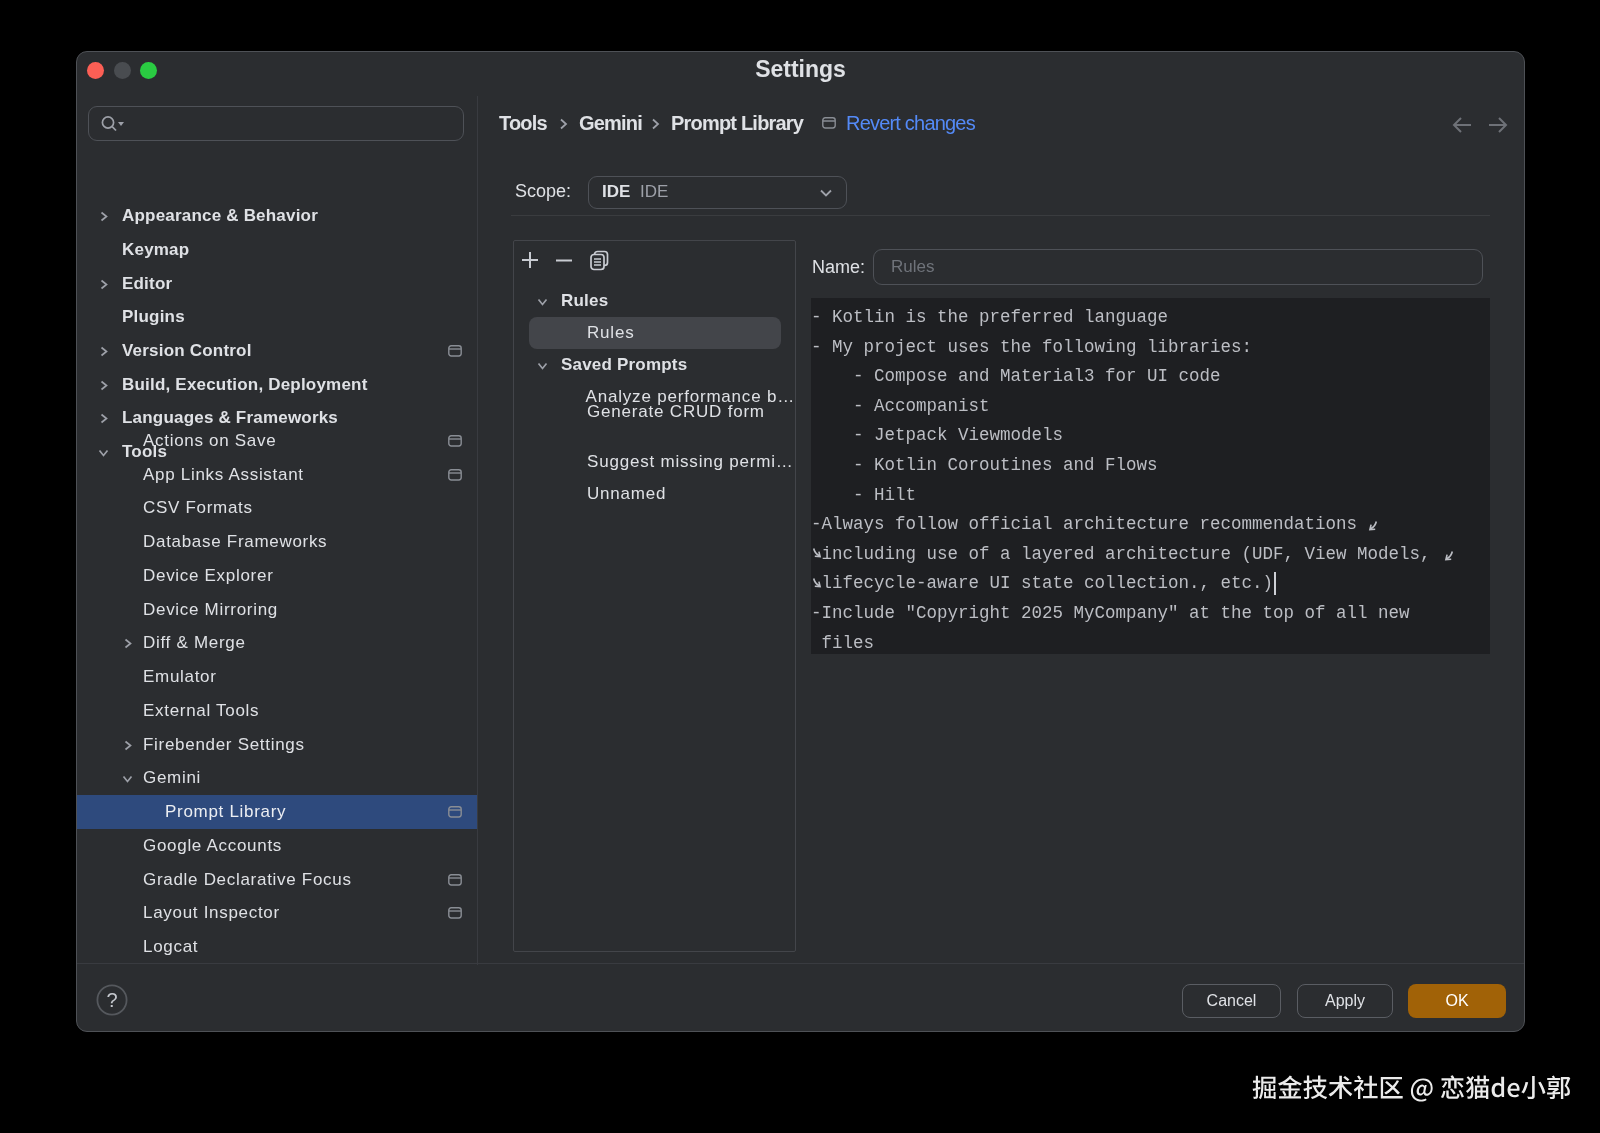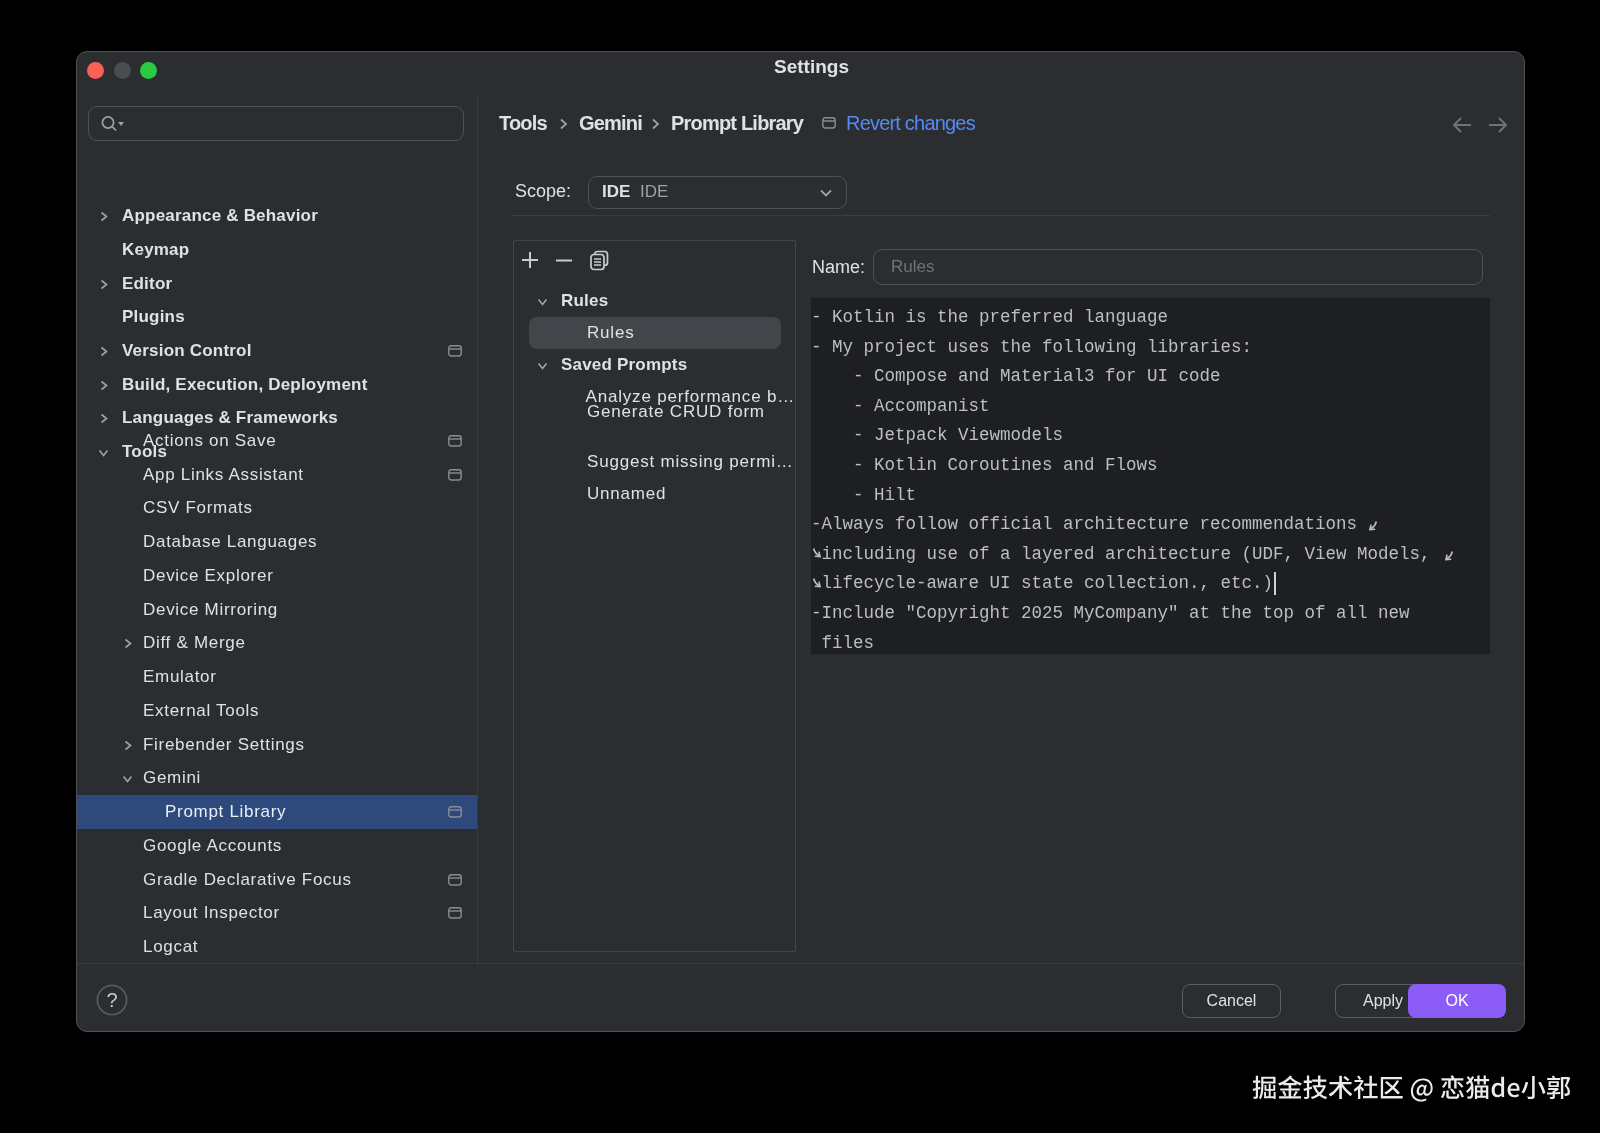--- a/index.html
+++ b/index.html
@@ -3,22 +3,22 @@
 <meta charset="utf-8">
 <style>
   * { margin:0; padding:0; box-sizing:border-box; }
   html,body { width:1600px; height:1133px; background:#000; overflow:hidden;
     font-family:"Liberation Sans", sans-serif; }
   .abs { position:absolute; }
   #win { position:absolute; transform:translateZ(0); left:76px; top:51px; width:1449px; height:981px;
     background:#2b2d30; border-radius:11px; border:1px solid #4e5156; overflow:hidden;
     color:#dfe1e5; }
   .dot { position:absolute; width:17px; height:17px; border-radius:50%; top:10px; }
-  .title { position:absolute; top:4px; left:11px; width:100%; text-align:center;
-    font-size:19px; font-weight:700; color:#dfe1e5; }
+  .title { position:absolute; top:4px; left:0; width:100%; text-align:center;
+    font-size:23px; font-weight:700; color:#dfe1e5; }
   
   #side { position:absolute; left:0; top:44px; width:401px; height:869px;
     border-right:1px solid #393b40; }
   #search { position:absolute; left:11px; top:54px; width:376px; height:35px;
     border:1px solid #4e5157; border-radius:9px; }
   .trow { position:absolute; left:0; width:400px; height:34px; display:flex;
     align-items:center; font-size:17px; color:#dfe1e5; letter-spacing:0.2px; white-space:nowrap; }
   .l1 { padding-left:45px; font-weight:700;margin-top:45px; }
   .l2 { padding-left:66px; font-weight:400; letter-spacing:0.7px; }
   .l3 { padding-left:88px; font-weight:400; letter-spacing:0.7px; }
@@ -42,21 +42,21 @@
   #editor pre { font-family:"Liberation Mono", monospace; font-size:17.5px;
     line-height:29.6px; color:#bcbec4; padding:5px 0 0 0; }
   
   .field { position:absolute; border:1px solid #4e5157; border-radius:9px; }
   
   #foot { position:absolute; left:0; bottom:0; width:1449px; height:68px;
     border-top:1px solid #393b40; }
   .btn { position:absolute; top:20px; height:34px; border-radius:8px;
     font-size:16px; color:#dfe1e5; display:flex; align-items:center; justify-content:center; }
   .btn.ghost { border:1px solid #5a5d63; }
-  .btn.blue { background:#8b5cf6; color:#fff; }
+  .btn.blue { background:#a16207; color:#fff; }
 </style>
 </head>
 <body>
 <div id="win">
 
   <div class="dot" style="left:10px; background:#fc5f55;"></div>
   <div class="dot" style="left:37px; background:#494c50;"></div>
   <div class="dot" style="left:63px; background:#2acb42;"></div>
   <div class="title">Settings</div>
 
@@ -126,21 +126,21 @@
         <span>App Links Assistant</span>
         <svg class="mico" width="14" height="12" viewBox="0 0 14 12">
           <rect x="0.8" y="0.8" width="12.4" height="10.2" rx="2.4" fill="none" stroke="#898d94" stroke-width="1.4"></rect>
           <line x1="1" y1="4" x2="13" y2="4" stroke="#898d94" stroke-width="1.4"></line>
         </svg>
       </div>
       <div class="trow l2" style="top:439.4px">
         <span>CSV Formats</span>
       </div>
       <div class="trow l2" style="top:473.1px">
-        <span>Database Languages</span>
+        <span>Database Frameworks</span>
       </div>
       <div class="trow l2" style="top:506.9px">
         <span>Device Explorer</span>
       </div>
       <div class="trow l2" style="top:540.6px">
         <span>Device Mirroring</span>
       </div>
       <div class="trow l2" style="top:574.4px">
         <svg class="chev" style="left:44px" width="13" height="13" viewBox="0 0 13 13">
           <path d="M4.5 2.5 L9.5 6.5 L4.5 10.5" stroke="#9da0a8" stroke-width="1.7" fill="none"></path>
@@ -320,20 +320,20 @@
       </g>
     </svg>
   <div class="abs" style="left:1197px; top:520px; width:2px; height:23px; background:#ced0d6;"></div>
 
   <div id="foot">
     <svg class="abs" style="left:19px; top:20px;" width="32" height="32" viewBox="0 0 32 32">
       <circle cx="16" cy="16" r="14.6" fill="none" stroke="#55585d" stroke-width="1.8"></circle>
       <text x="16" y="23" text-anchor="middle" font-size="20" fill="#c6c9cf" font-family="Liberation Sans">?</text>
     </svg>
     <div class="btn ghost" style="left:1105px; width:99px;">Cancel</div>
-    <div class="btn ghost" style="left:1220px; width:96px;margin-left:38px;">Apply</div>
+    <div class="btn ghost" style="left:1220px; width:96px;">Apply</div>
     <div class="btn blue" style="left:1331px; width:98px;">OK</div>
   </div>
 </div>
 
 <svg class="abs" id="wm" style="left:1252px; top:1066px;" width="330" height="42" viewBox="0 -31 330 42">
     <path fill="#ebebeb" d="M10.5 -20.3H23.5V-13.6H10.5V-15.6H21.2V-18.3H10.5ZM9.2 -20.3H11.4V-12.4Q11.4 -10.8 11.3 -8.9Q11.2 -7 11 -5.1Q10.7 -3.1 10.2 -1.2Q9.6 0.6 8.8 2.2Q8.6 2 8.3 1.7Q7.9 1.5 7.6 1.2Q7.2 1 6.9 0.9Q7.7 -0.6 8.2 -2.3Q8.6 -4 8.9 -5.7Q9.1 -7.5 9.2 -9.2Q9.2 -10.9 9.2 -12.4ZM16.7 -12.9H18.7V0.5H16.7ZM21.6 -5H23.6V2H21.6ZM12.5 -12H14.4V-8.1H21.3V-12H23.2V-6.2H12.5ZM0.6 -8.2Q2.1 -8.5 4.1 -9.1Q6.1 -9.7 8.2 -10.3L8.5 -8.1Q6.6 -7.5 4.7 -6.9Q2.8 -6.3 1.2 -5.9ZM1 -16.4H8.3V-14.2H1ZM3.8 -21.3H6V-0.7Q6 0.1 5.8 0.6Q5.6 1.1 5.1 1.4Q4.6 1.7 3.8 1.8Q3 1.9 1.8 1.9Q1.7 1.4 1.6 0.8Q1.4 0.1 1.1 -0.3Q1.9 -0.3 2.5 -0.3Q3.2 -0.3 3.4 -0.3Q3.6 -0.3 3.7 -0.4Q3.8 -0.5 3.8 -0.8ZM12.1 -4.9H14V-0.7H22.8V1.2H12.1Z M31.3 -13.9H44.6V-11.7H31.3ZM28.2 -8.6H47.7V-6.4H28.2ZM27 -0.7H49V1.5H27ZM36.6 -12.9H39.2V0.3H36.6ZM30.1 -5.4 32.1 -6.2Q32.5 -5.5 33 -4.7Q33.5 -3.9 33.9 -3.1Q34.3 -2.4 34.5 -1.7L32.4 -0.8Q32.2 -1.4 31.9 -2.2Q31.5 -3 31 -3.8Q30.6 -4.7 30.1 -5.4ZM43.6 -6.1 45.9 -5.3Q45.2 -4.1 44.4 -2.9Q43.6 -1.7 42.9 -0.8L41.1 -1.6Q41.5 -2.2 42 -3Q42.5 -3.8 42.9 -4.6Q43.3 -5.5 43.6 -6.1ZM38.9 -20.2Q39.8 -19.2 41 -18.2Q42.3 -17.2 43.8 -16.3Q45.3 -15.5 46.9 -14.7Q48.5 -14 50 -13.6Q49.8 -13.3 49.4 -13Q49.1 -12.6 48.8 -12.2Q48.5 -11.8 48.4 -11.5Q46.8 -12 45.2 -12.9Q43.6 -13.7 42.1 -14.7Q40.6 -15.7 39.2 -16.9Q37.9 -18 36.9 -19.2ZM37.8 -21.6 40 -20.6Q38.6 -18.5 36.7 -16.7Q34.7 -15 32.4 -13.6Q30.1 -12.3 27.6 -11.4Q27.3 -11.9 26.9 -12.5Q26.4 -13.1 26 -13.6Q28.4 -14.3 30.6 -15.5Q32.9 -16.6 34.7 -18.2Q36.6 -19.7 37.8 -21.6Z M60.2 -17.5H74.3V-15.3H60.2ZM60.7 -11.8H71.7V-9.7H60.7ZM66 -21.4H68.4V-10.6H66ZM63.6 -10.2Q65 -6.4 67.9 -3.7Q70.9 -1 75.2 0.1Q75 0.3 74.7 0.7Q74.4 1.1 74.1 1.5Q73.9 1.8 73.7 2.2Q69.1 0.8 66.1 -2.2Q63.1 -5.2 61.4 -9.5ZM71.5 -11.8H72L72.4 -11.9L73.9 -11.3Q73.1 -8.5 71.8 -6.4Q70.4 -4.2 68.6 -2.6Q66.8 -0.9 64.6 0.2Q62.5 1.4 60.1 2.1Q60 1.8 59.7 1.4Q59.5 1 59.3 0.6Q59 0.2 58.8 -0.1Q61 -0.6 63 -1.6Q65.1 -2.6 66.7 -4Q68.4 -5.5 69.7 -7.3Q70.9 -9.2 71.5 -11.5ZM51.4 -8.2Q52.5 -8.5 53.9 -8.8Q55.3 -9.1 56.8 -9.5Q58.3 -10 59.8 -10.4L60.1 -8.2Q58 -7.6 55.9 -7Q53.8 -6.4 52.1 -5.9ZM51.7 -16.4H59.9V-14.1H51.7ZM54.9 -21.4H57.2V-0.6Q57.2 0.3 57 0.8Q56.8 1.3 56.2 1.6Q55.7 1.9 54.8 2Q53.9 2 52.6 2Q52.5 1.6 52.3 0.9Q52.1 0.3 51.9 -0.2Q52.7 -0.1 53.4 -0.1Q54.1 -0.1 54.4 -0.1Q54.9 -0.1 54.9 -0.6Z M90.4 -13.5Q91.3 -12 92.4 -10.5Q93.6 -9 94.9 -7.6Q96.3 -6.2 97.7 -5Q99.1 -3.8 100.4 -2.9Q100.1 -2.7 99.7 -2.3Q99.4 -2 99.1 -1.6Q98.7 -1.2 98.5 -0.8Q97.2 -1.8 95.8 -3.2Q94.4 -4.5 93 -6.1Q91.7 -7.6 90.5 -9.3Q89.4 -11 88.5 -12.7ZM87 -13.4 89.2 -12.6Q88.3 -10.8 87.1 -9Q85.9 -7.3 84.5 -5.7Q83.1 -4.1 81.6 -2.8Q80.1 -1.6 78.5 -0.6Q78.3 -0.9 77.9 -1.3Q77.6 -1.7 77.3 -2.1Q76.9 -2.5 76.6 -2.7Q78.2 -3.5 79.7 -4.7Q81.3 -5.8 82.6 -7.3Q84 -8.7 85.1 -10.3Q86.2 -11.8 87 -13.4ZM77.5 -15H99.5V-12.7H77.5ZM87.3 -21.3H89.9V2.1H87.3ZM91.2 -19.5 93 -21Q93.7 -20.5 94.6 -19.8Q95.4 -19.2 96.2 -18.6Q97 -17.9 97.5 -17.4L95.6 -15.7Q95.2 -16.3 94.4 -16.9Q93.7 -17.6 92.8 -18.3Q92 -19 91.2 -19.5Z M102.5 -17.1H110.3V-14.9H102.5ZM106 -9.1 108.3 -11.9V2.1H106ZM108.2 -11.2Q108.5 -11 109.1 -10.5Q109.6 -10 110.2 -9.4Q110.8 -8.8 111.4 -8.3Q111.9 -7.7 112.1 -7.5L110.6 -5.5Q110.3 -6 109.8 -6.6Q109.3 -7.2 108.8 -7.9Q108.2 -8.5 107.7 -9.1Q107.2 -9.7 106.8 -10ZM109.6 -17.1H110L110.5 -17.1L111.7 -16.2Q110.8 -14 109.4 -11.9Q108 -9.8 106.2 -8Q104.5 -6.3 102.7 -5.2Q102.7 -5.5 102.5 -6Q102.3 -6.5 102.1 -6.9Q101.9 -7.4 101.8 -7.6Q103.4 -8.5 104.9 -9.9Q106.4 -11.4 107.7 -13.1Q108.9 -14.8 109.6 -16.6ZM105 -20.4 106.9 -21.4Q107.6 -20.7 108.2 -19.8Q108.9 -18.9 109.3 -18.2L107.3 -17Q107 -17.7 106.3 -18.7Q105.7 -19.6 105 -20.4ZM111 -1.1H125.6V1.2H111ZM112.1 -13.6H125V-11.3H112.1ZM117.4 -21.3H119.9V0H117.4Z M144.9 -16.8 147.1 -15.9Q145.5 -13.1 143.4 -10.6Q141.2 -8.1 138.9 -6.1Q136.5 -4 134 -2.4Q133.8 -2.6 133.5 -3Q133.2 -3.3 132.8 -3.7Q132.4 -4 132.2 -4.2Q134.7 -5.6 137 -7.6Q139.4 -9.6 141.4 -11.9Q143.4 -14.2 144.9 -16.8ZM133.1 -14.5 134.8 -15.9Q136.4 -14.6 138.3 -13.1Q140.1 -11.5 141.9 -10Q143.7 -8.4 145.3 -6.9Q146.8 -5.4 147.9 -4.2L146 -2.4Q145 -3.6 143.5 -5.1Q142 -6.7 140.2 -8.3Q138.5 -9.9 136.6 -11.5Q134.8 -13.1 133.1 -14.5ZM150 -20.1V-17.8H131.1V-0.9H150.7V1.4H128.8V-20.1Z M169.2 4.6Q167.1 4.6 165.2 3.9Q163.4 3.3 161.9 2Q160.5 0.6 159.7 -1.3Q158.9 -3.2 158.9 -5.8Q158.9 -8.7 159.9 -11.1Q160.8 -13.4 162.5 -15.1Q164.2 -16.8 166.5 -17.7Q168.7 -18.6 171.1 -18.6Q174 -18.6 176.2 -17.4Q178.3 -16.2 179.5 -14Q180.7 -11.8 180.7 -8.9Q180.7 -7.1 180.1 -5.6Q179.6 -4.2 178.7 -3.2Q177.8 -2.3 176.8 -1.8Q175.8 -1.3 174.7 -1.3Q173.6 -1.3 172.7 -1.8Q171.9 -2.4 171.7 -3.5H171.6Q171 -2.6 170 -2.1Q169.1 -1.5 168.2 -1.5Q166.7 -1.5 165.6 -2.6Q164.6 -3.7 164.6 -5.6Q164.6 -6.8 165 -8Q165.4 -9.2 166.2 -10.2Q166.9 -11.2 167.9 -11.8Q169 -12.4 170.2 -12.4Q170.9 -12.4 171.5 -12Q172.1 -11.7 172.4 -11H172.5L172.9 -12.1H174.7L173.5 -6.3Q172.8 -3.2 175 -3.2Q175.9 -3.2 176.8 -3.9Q177.6 -4.6 178.2 -5.8Q178.7 -7.1 178.7 -8.8Q178.7 -10.5 178.2 -11.9Q177.8 -13.4 176.8 -14.4Q175.8 -15.5 174.3 -16.1Q172.8 -16.7 170.9 -16.7Q169 -16.7 167.2 -16Q165.4 -15.2 164 -13.8Q162.6 -12.3 161.8 -10.4Q161 -8.4 161 -5.9Q161 -3.8 161.6 -2.2Q162.3 -0.6 163.4 0.5Q164.6 1.6 166.1 2.1Q167.6 2.7 169.4 2.7Q170.6 2.7 171.8 2.3Q173 2 173.9 1.5L174.6 3.1Q173.4 3.9 172 4.2Q170.7 4.6 169.2 4.6ZM168.8 -3.5Q169.3 -3.5 169.9 -3.8Q170.5 -4.2 171.2 -5L171.9 -9.3Q171.6 -9.9 171.2 -10.2Q170.8 -10.4 170.3 -10.4Q169.5 -10.4 168.9 -10Q168.2 -9.5 167.8 -8.9Q167.4 -8.2 167.1 -7.4Q166.9 -6.6 166.9 -5.8Q166.9 -4.6 167.4 -4Q168 -3.5 168.8 -3.5Z M196.2 -17.3H198.7V-8.4H196.2ZM189.5 -18.7H211.4V-16.6H189.5ZM193.2 -15.4 195.3 -14.8Q194.7 -13.2 193.7 -11.7Q192.7 -10.1 191.7 -9.1Q191.5 -9.2 191.2 -9.5Q190.8 -9.7 190.5 -9.9Q190.1 -10.2 189.8 -10.3Q190.9 -11.3 191.8 -12.6Q192.6 -14 193.2 -15.4ZM205 -14.3 206.9 -15.3Q207.7 -14.6 208.6 -13.7Q209.4 -12.9 210.2 -12Q210.9 -11.2 211.4 -10.5L209.4 -9.3Q209 -10 208.2 -10.9Q207.5 -11.8 206.6 -12.7Q205.8 -13.6 205 -14.3ZM198.5 -21.1 200.8 -21.7Q201.2 -21 201.7 -20.2Q202.1 -19.4 202.4 -18.8L200 -18.2Q199.7 -18.8 199.3 -19.6Q198.9 -20.4 198.5 -21.1ZM202.2 -17.5H204.6V-8.4H202.2ZM194.3 -6.6H196.7V-1.4Q196.7 -0.8 197 -0.6Q197.4 -0.4 198.6 -0.4Q198.8 -0.4 199.3 -0.4Q199.8 -0.4 200.4 -0.4Q201 -0.4 201.7 -0.4Q202.3 -0.4 202.8 -0.4Q203.4 -0.4 203.7 -0.4Q204.3 -0.4 204.6 -0.6Q205 -0.8 205.1 -1.5Q205.2 -2.1 205.3 -3.4Q205.6 -3.2 206 -3.1Q206.4 -2.9 206.8 -2.7Q207.2 -2.6 207.5 -2.5Q207.3 -0.8 207 0.1Q206.6 1 205.9 1.4Q205.2 1.7 203.8 1.7Q203.6 1.7 203.1 1.7Q202.5 1.7 201.8 1.7Q201.1 1.7 200.4 1.7Q199.7 1.7 199.1 1.7Q198.6 1.7 198.4 1.7Q196.8 1.7 195.9 1.5Q195 1.2 194.7 0.5Q194.3 -0.1 194.3 -1.3ZM197.9 -7.4 199.8 -8.5Q200.5 -7.8 201.3 -7Q202.1 -6.1 202.7 -5.3Q203.3 -4.5 203.7 -3.8L201.6 -2.6Q201.3 -3.3 200.7 -4.1Q200.1 -5 199.4 -5.9Q198.7 -6.7 197.9 -7.4ZM206.5 -6.3 208.6 -7.1Q209.3 -6 209.9 -4.8Q210.6 -3.5 211.1 -2.3Q211.6 -1.2 211.9 -0.2L209.6 0.6Q209.4 -0.3 208.9 -1.5Q208.4 -2.7 207.8 -4Q207.2 -5.2 206.5 -6.3ZM191.4 -6.3 193.5 -5.7Q193.2 -4.6 192.9 -3.3Q192.5 -2.1 192.1 -0.9Q191.6 0.2 191.1 1L188.9 0.2Q189.4 -0.6 189.9 -1.8Q190.4 -2.9 190.8 -4.1Q191.1 -5.2 191.4 -6.3Z M222 -17.9H237.1V-15.7H222ZM225.3 -21.4H227.6V-12.6H225.3ZM231.6 -21.4H233.9V-12.6H231.6ZM222.9 -11.6H236.3V1.9H234V-9.5H225.1V2H222.9ZM224.2 -6.5H234.9V-4.4H224.2ZM224.2 -1.3H235V0.8H224.2ZM228.4 -10.6H230.6V0.2H228.4ZM214.6 -19.6 216.2 -20.8Q218 -19.3 219 -17.8Q220.1 -16.2 220.6 -14.5Q221.1 -12.9 221.3 -11.2Q221.5 -9.5 221.5 -7.6Q221.5 -5.9 221.4 -4.2Q221.2 -2.6 221 -1.3Q220.7 -0 220.1 0.7Q219.8 1.1 219.5 1.3Q219.1 1.5 218.6 1.6Q218 1.8 217.2 1.8Q216.4 1.8 215.6 1.8Q215.6 1.2 215.5 0.6Q215.3 -0 215 -0.5Q215.9 -0.5 216.5 -0.5Q217.2 -0.5 217.6 -0.5Q218.1 -0.6 218.4 -0.9Q218.7 -1.3 218.9 -2.3Q219 -3.3 219.1 -4.7Q219.2 -6.1 219.2 -7.7Q219.2 -10 218.9 -12Q218.5 -14.1 217.5 -15.9Q216.6 -17.8 214.6 -19.6ZM219.2 -12.2 221 -11.2Q220.4 -9.9 219.5 -8.6Q218.6 -7.3 217.5 -6.1Q216.5 -4.9 215.5 -4.1Q215.2 -4.5 214.7 -5Q214.3 -5.5 213.9 -5.9Q214.9 -6.5 215.9 -7.6Q216.9 -8.6 217.8 -9.8Q218.7 -11.1 219.2 -12.2ZM220.3 -20.9 222.1 -19.4Q220.9 -17.4 219.1 -15.5Q217.3 -13.7 215.3 -12.3Q215.1 -12.7 214.6 -13.1Q214.2 -13.6 213.8 -14Q215.1 -14.8 216.3 -16Q217.5 -17.1 218.5 -18.3Q219.6 -19.6 220.3 -20.9Z M245.4 0.3Q243.6 0.3 242.3 -0.5Q241.1 -1.4 240.3 -3Q239.6 -4.6 239.6 -7Q239.6 -9.2 240.5 -10.9Q241.3 -12.5 242.7 -13.4Q244.1 -14.3 245.6 -14.3Q246.8 -14.3 247.7 -13.9Q248.5 -13.4 249.3 -12.7L249.2 -15V-20.2H252.1V0H249.8L249.5 -1.6H249.4Q248.6 -0.8 247.6 -0.2Q246.6 0.3 245.4 0.3ZM246.1 -2.1Q247 -2.1 247.7 -2.5Q248.5 -2.9 249.2 -3.8V-10.6Q248.5 -11.3 247.7 -11.6Q247 -11.8 246.2 -11.8Q245.2 -11.8 244.4 -11.3Q243.6 -10.7 243.1 -9.6Q242.7 -8.5 242.7 -7Q242.7 -5.4 243.1 -4.3Q243.5 -3.2 244.2 -2.7Q245 -2.1 246.1 -2.1Z M262.3 0.3Q260.4 0.3 258.9 -0.5Q257.4 -1.4 256.4 -3Q255.5 -4.7 255.5 -7Q255.5 -8.7 256.1 -10Q256.6 -11.3 257.5 -12.3Q258.4 -13.3 259.5 -13.8Q260.7 -14.3 261.9 -14.3Q263.7 -14.3 265 -13.4Q266.3 -12.6 266.9 -11.1Q267.6 -9.7 267.6 -7.7Q267.6 -7.3 267.5 -6.9Q267.5 -6.5 267.4 -6.2H258.4Q258.5 -4.9 259.1 -3.9Q259.6 -3 260.6 -2.5Q261.5 -2 262.7 -2Q263.6 -2 264.4 -2.2Q265.2 -2.5 266 -3L267 -1.1Q266.1 -0.5 264.9 -0.1Q263.7 0.3 262.3 0.3ZM258.4 -8.2H265Q265 -10 264.2 -11Q263.5 -12 261.9 -12Q261.1 -12 260.3 -11.5Q259.5 -11.1 259 -10.3Q258.5 -9.4 258.4 -8.2Z M280.1 -21H282.7V-1Q282.7 0.2 282.4 0.8Q282 1.4 281.3 1.7Q280.5 2 279.2 2Q278 2.1 276.2 2.1Q276.1 1.8 275.9 1.3Q275.8 0.9 275.6 0.4Q275.4 -0 275.2 -0.4Q276.1 -0.3 276.9 -0.3Q277.8 -0.3 278.4 -0.3Q279.1 -0.3 279.4 -0.3Q279.8 -0.3 279.9 -0.5Q280.1 -0.6 280.1 -1ZM286.2 -14.5 288.5 -15.3Q289.6 -13.6 290.6 -11.5Q291.6 -9.5 292.4 -7.5Q293.1 -5.6 293.4 -4L290.8 -3Q290.6 -4.5 289.9 -6.5Q289.2 -8.5 288.2 -10.6Q287.2 -12.6 286.2 -14.5ZM273.5 -15.1 276.2 -14.7Q275.7 -12.8 275.1 -10.7Q274.5 -8.7 273.6 -6.8Q272.8 -4.9 271.6 -3.5Q271.4 -3.7 270.9 -3.9Q270.5 -4.1 270.1 -4.4Q269.7 -4.6 269.3 -4.7Q270.4 -6 271.2 -7.8Q272.1 -9.6 272.6 -11.5Q273.2 -13.5 273.5 -15.1Z M308.9 -20H316.4V-17.7H311.3V2.1H308.9ZM300.6 -5.6H302.9V-0.2Q302.9 0.6 302.7 1.1Q302.5 1.5 301.9 1.8Q301.3 2 300.4 2.1Q299.6 2.1 298.3 2.1Q298.2 1.6 298 1.1Q297.8 0.5 297.6 0.1Q298.4 0.1 299.2 0.1Q299.9 0.1 300.2 0.1Q300.4 0.1 300.5 0Q300.6 -0.1 300.6 -0.3ZM296.2 -8.9H305V-7.1H296.2ZM295 -4.4Q296.6 -4.5 298.8 -4.6Q300.9 -4.6 303.4 -4.7Q305.8 -4.8 308.2 -4.9L308.1 -3Q305.8 -2.9 303.4 -2.8Q301.1 -2.7 298.9 -2.6Q296.8 -2.5 295.1 -2.4ZM304.5 -8.9H305.1L305.6 -9L307 -7.8Q305.9 -6.9 304.5 -6Q303 -5.1 301.7 -4.4Q301.5 -4.7 301.2 -5.1Q300.8 -5.4 300.6 -5.6Q301.3 -6 302 -6.5Q302.7 -7 303.4 -7.5Q304.1 -8.1 304.5 -8.5ZM295.2 -19.1H308.2V-17H295.2ZM298.6 -14V-11.8H304.6V-14ZM296.6 -15.7H306.8V-10.1H296.6ZM315.7 -20H316.2L316.6 -20.1L318.3 -19Q317.6 -17.1 316.7 -15.1Q315.8 -13 315 -11.3Q316.2 -10.2 316.8 -9.1Q317.4 -8.1 317.7 -7.1Q317.9 -6.1 317.9 -5.3Q317.9 -4 317.6 -3.1Q317.3 -2.2 316.6 -1.7Q315.9 -1.3 314.9 -1.2Q314.4 -1.1 313.9 -1.1Q313.3 -1.1 312.8 -1.1Q312.8 -1.6 312.6 -2.3Q312.5 -2.9 312.2 -3.4Q312.7 -3.4 313.1 -3.4Q313.6 -3.4 313.9 -3.4Q314.2 -3.4 314.5 -3.5Q314.7 -3.5 314.9 -3.7Q315.3 -3.9 315.5 -4.4Q315.6 -4.9 315.6 -5.5Q315.6 -6.7 315 -8.1Q314.4 -9.5 312.6 -11.1Q313 -12 313.5 -13.1Q313.9 -14.2 314.3 -15.3Q314.8 -16.5 315.1 -17.5Q315.5 -18.4 315.7 -19.2ZM299.9 -20.8 301.9 -21.4Q302.3 -20.7 302.7 -19.8Q303.1 -19 303.3 -18.3L301.1 -17.6Q301 -18.2 300.6 -19.2Q300.3 -20.1 299.9 -20.8Z"></path>
   </svg>
 
 </body></html>

